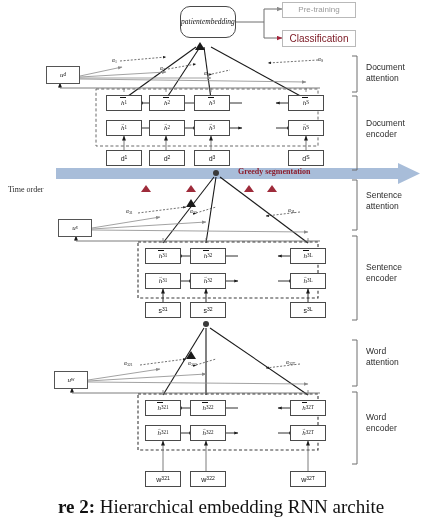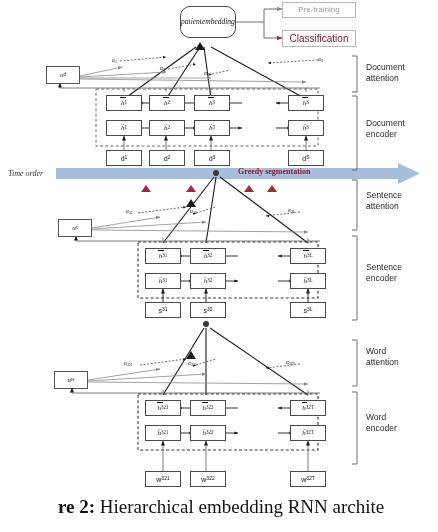--- a/index.html
+++ b/index.html
@@ -265,21 +265,21 @@
 <div class="node thick" style="left:288px;top:120px;width:36px;height:16px;">
   <span class="ovr"><span class="vec">→</span><i>h</i></span>
     <span class="sub">S</span>
   </div>
 
 <div class="node thick" style="left:106px;top:150px;width:36px;height:16px;font-family:'Liberation Sans',sans-serif;">d<span class="sub">1</span></div>
 <div class="node thick" style="left:149px;top:150px;width:36px;height:16px;font-family:'Liberation Sans',sans-serif;">d<span class="sub">2</span></div>
 <div class="node thick" style="left:194px;top:150px;width:36px;height:16px;font-family:'Liberation Sans',sans-serif;">d<span class="sub">3</span></div>
 <div class="node thick" style="left:288px;top:150px;width:36px;height:16px;font-family:'Liberation Sans',sans-serif;">d<span class="sub">S</span></div>
 
-<div class="timeorder" style="left:8px;top:169px;font-style:italic;">Time order</div>
+<div class="timeorder" style="left:8px;top:185px;">Time order</div>
 <div class="greedy" style="left:238px;top:167px;">Greedy segmentation</div>
 
 <div class="alpha" style="left:126px;top:208px;">
   α<span class="sub">31</span></div>
 <div class="alpha" style="left:190px;top:208px;">
   α<span class="sub">32</span></div>
 <div class="alpha" style="left:288px;top:207px;">
   α<span class="sub">3L</span></div>
 
 <div class="node" style="left:58px;top:219px;width:34px;height:18px;">

